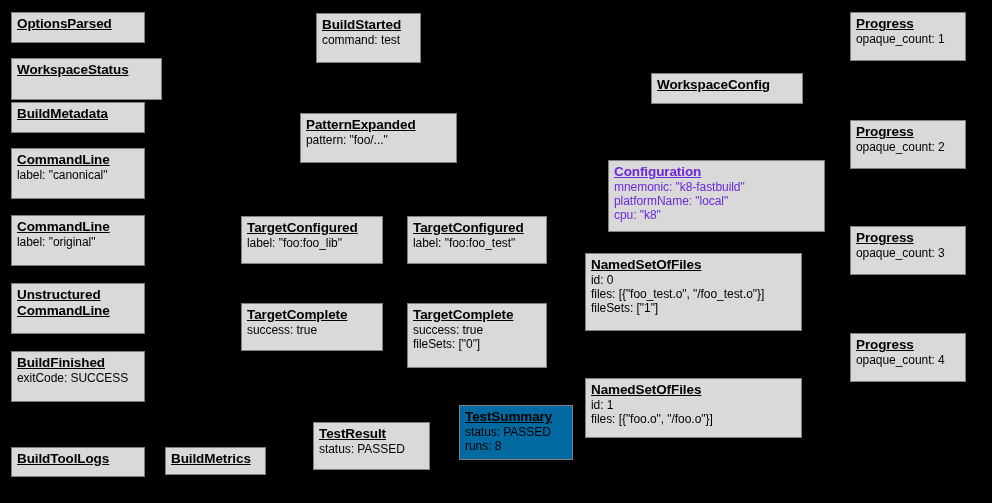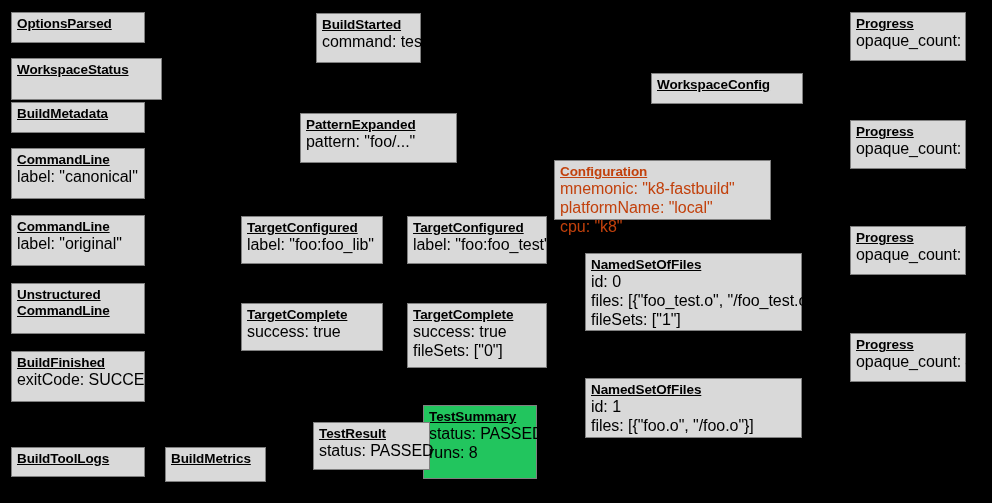--- a/index.html
+++ b/index.html
@@ -29,21 +29,21 @@
     font-weight: bold;
     text-decoration: underline;
     display: block;
     white-space: nowrap;
     letter-spacing: -0.1px;
   }
   .node-title.wrap {
     white-space: normal;
   }
   .node-field {
-    font-size: 16px;
+    font-size: 12px;
     display: block;
     white-space: nowrap;
     letter-spacing: -0.05px;
   }
 </style>
 </head>
 <body>
 
 <div id="canvas" style="background: rgb(0, 0, 0);">
     <div class="node" style="left: 11px; top: 12px; width: 134px; height: 31px; background: rgb(217, 217, 217); border-color: rgb(128, 128, 128); color: rgb(0, 0, 0);">
@@ -71,21 +71,21 @@
       <span class="node-field">pattern: "foo/..."</span>
     </div>
     <div class="node" style="left: 850px; top: 120px; width: 116px; height: 49px; background: rgb(217, 217, 217); border-color: rgb(128, 128, 128); color: rgb(0, 0, 0);">
       <span class="node-title">Progress</span>
       <span class="node-field">opaque_count: 2</span>
     </div>
     <div class="node" style="left: 11px; top: 148px; width: 134px; height: 51px; background: rgb(217, 217, 217); border-color: rgb(128, 128, 128); color: rgb(0, 0, 0);">
       <span class="node-title">CommandLine</span>
       <span class="node-field">label: "canonical"</span>
     </div>
-    <div class="node" style="left: 554px; top: 160px; width: 217px; height: 60px; background: rgb(217, 217, 217); border-color: rgb(128, 128, 128); color: #c2410c;">
+    <div class="node" style="left: 608px; top: 160px; width: 217px; height: 72px; background: rgb(217, 217, 217); border-color: rgb(128, 128, 128); color: #6d28d9;">
       <span class="node-title">Configuration</span>
       <span class="node-field">mnemonic: "k8-fastbuild"</span>
       <span class="node-field">platformName: "local"</span>
       <span class="node-field">cpu: "k8"</span>
     </div>
     <div class="node" style="left: 11px; top: 215px; width: 134px; height: 51px; background: rgb(217, 217, 217); border-color: rgb(128, 128, 128); color: rgb(0, 0, 0);">
       <span class="node-title">CommandLine</span>
       <span class="node-field">label: "original"</span>
     </div>
     <div class="node" style="left: 241px; top: 216px; width: 142px; height: 48px; background: rgb(217, 217, 217); border-color: rgb(128, 128, 128); color: rgb(0, 0, 0);">
@@ -124,28 +124,28 @@
     </div>
     <div class="node" style="left: 11px; top: 351px; width: 134px; height: 51px; background: rgb(217, 217, 217); border-color: rgb(128, 128, 128); color: rgb(0, 0, 0);">
       <span class="node-title">BuildFinished</span>
       <span class="node-field">exitCode: SUCCESS</span>
     </div>
     <div class="node" style="left: 585px; top: 378px; width: 217px; height: 60px; background: rgb(217, 217, 217); border-color: rgb(128, 128, 128); color: rgb(0, 0, 0);">
       <span class="node-title">NamedSetOfFiles</span>
       <span class="node-field">id: 1</span>
       <span class="node-field">files: [{"foo.o", "/foo.o"}]</span>
     </div>
-    <div class="node" style="left: 423px; top: 405px; width: 114px; height: 74px; background: #22c55e; border-color: rgb(128, 128, 128); color: rgb(0, 0, 0);">
+    <div class="node" style="left: 459px; top: 405px; width: 114px; height: 55px; background: #0369a1; border-color: rgb(128, 128, 128); color: rgb(0, 0, 0);">
       <span class="node-title">TestSummary</span>
       <span class="node-field">status: PASSED</span>
       <span class="node-field">runs: 8</span>
     </div>
     <div class="node" style="left: 313px; top: 422px; width: 117px; height: 48px; background: rgb(217, 217, 217); border-color: rgb(128, 128, 128); color: rgb(0, 0, 0);">
       <span class="node-title">TestResult</span>
       <span class="node-field">status: PASSED</span>
     </div>
     <div class="node" style="left: 11px; top: 447px; width: 134px; height: 30px; background: rgb(217, 217, 217); border-color: rgb(128, 128, 128); color: rgb(0, 0, 0);">
       <span class="node-title">BuildToolLogs</span>
     </div>
-    <div class="node" style="left: 165px; top: 447px; width: 101px; height: 35px; background: rgb(217, 217, 217); border-color: rgb(128, 128, 128); color: rgb(0, 0, 0);">
+    <div class="node" style="left: 165px; top: 447px; width: 101px; height: 28px; background: rgb(217, 217, 217); border-color: rgb(128, 128, 128); color: rgb(0, 0, 0);">
       <span class="node-title">BuildMetrics</span>
     </div>
   </div>
 
 </body></html>

